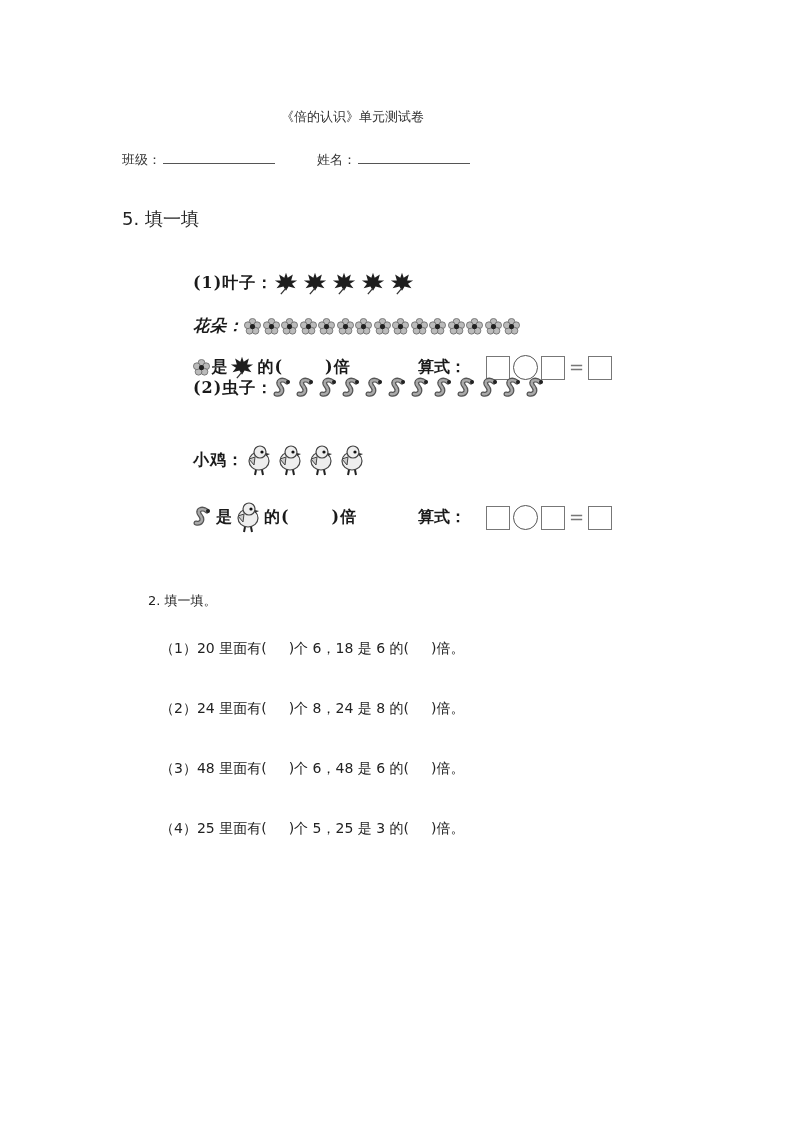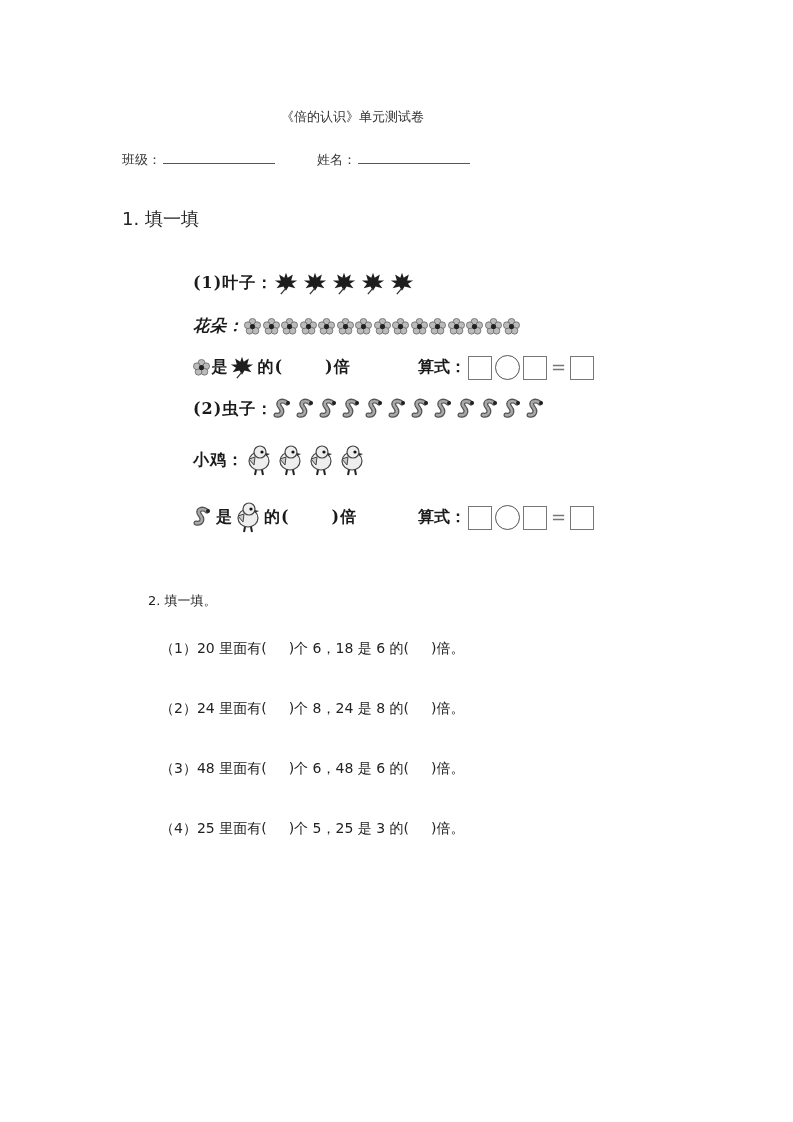--- a/index.html
+++ b/index.html
@@ -18,38 +18,38 @@
     .scan { font-family: "DejaVu Serif", "Liberation Serif", serif; color: #1a1a1a; }
     .row { position: absolute; left: 173px; display: flex; align-items: center; white-space: nowrap; margin-left: 20px; }
     .lbl { font-size: 16px; font-weight: bold; letter-spacing: 1px; }
     .icons { display: flex; align-items: center; }
     .leaf { width: 26px; height: 24px; margin-right: 3px; }
     .flower { width: 17px; height: 17px; margin-right: 1.5px; }
     .worm { width: 20px; height: 22px; margin-right: 3px; }
     .chick { width: 28px; height: 34px; margin-right: 3px; }
     .paren-gap { display: inline-block; width: 42px; }
     .formula { position: absolute; display: flex; align-items: center; }
-    .formula .flbl { font-size: 16px; font-weight: bold; margin-right: 2px; }
+    .formula .flbl { font-size: 16px; font-weight: bold; margin-right: 20px; }
     .sq { width: 24px; height: 24px; border: 1.5px solid #777; box-sizing: border-box; margin-right: 3px; background: #fff; }
     .circ { width: 25px; height: 25px; border: 1.5px solid #555; border-radius: 50%; box-sizing: border-box; margin-right: 3px; }
     .eq { font-size: 18px; color: #777; margin: 0 4px 0 1px; }
   </style>
 </head>
 <body>
 
 <div class="abs title">《倍的认识》单元测试卷</div>
 
 <div class="abs field" style="left:122px;">
   <span>班级：</span><span class="line"></span>
 </div>
 <div class="abs field" style="left:317px;">
   <span>姓名：</span><span class="line"></span>
 </div>
 
-<div class="abs sec1">1.  填一填</div>
+<div class="abs sec1">5.  填一填</div>
 
 <div class="scan">
 
   <div class="row" style="top:271px;">
     <span class="lbl">(1)叶子：</span>
     <div class="icons" id="leaves">
         <svg class="leaf" viewBox="0 0 30 28">
           <path d="M15 2 L17 8 L23 4 L21 11 L28 11 L22 15 L26 20 L18 18 L15 23 L12 18 L4 20 L8 15 L2 11 L9 11 L7 4 L13 8 Z" fill="#1e1e1e"></path>
           <path d="M15 20 L9 27" stroke="#333" stroke-width="1.5"></path>
         </svg>
@@ -250,21 +250,21 @@
   </div>
   <div class="formula" style="left:418px; top:355px;">
     <span class="flbl">算式：</span>
     <div class="sq"></div>
     <div class="circ"></div>
     <div class="sq"></div>
     <span class="eq">=</span>
     <div class="sq"></div>
   </div>
 
-  <div class="row" style="top:398px;">
+  <div class="row" style="top:377px;">
     <span class="lbl">(2)虫子：</span>
     <div class="icons" id="worms">
         <svg class="worm" viewBox="0 0 20 22">
           <path d="M14 5 C9 1 3 4 7 9 C11 14 8 18 3 17" fill="none" stroke="#555" stroke-width="5" stroke-linecap="round"></path>
           <path d="M14 5 C9 1 3 4 7 9 C11 14 8 18 3 17" fill="none" stroke="#aaa" stroke-width="2.5" stroke-linecap="round" stroke-dasharray="2 1.5"></path>
           <circle cx="15" cy="5" r="2" fill="#222"></circle>
         </svg>
         <svg class="worm" viewBox="0 0 20 22">
           <path d="M14 5 C9 1 3 4 7 9 C11 14 8 18 3 17" fill="none" stroke="#555" stroke-width="5" stroke-linecap="round"></path>
           <path d="M14 5 C9 1 3 4 7 9 C11 14 8 18 3 17" fill="none" stroke="#aaa" stroke-width="2.5" stroke-linecap="round" stroke-dasharray="2 1.5"></path>

